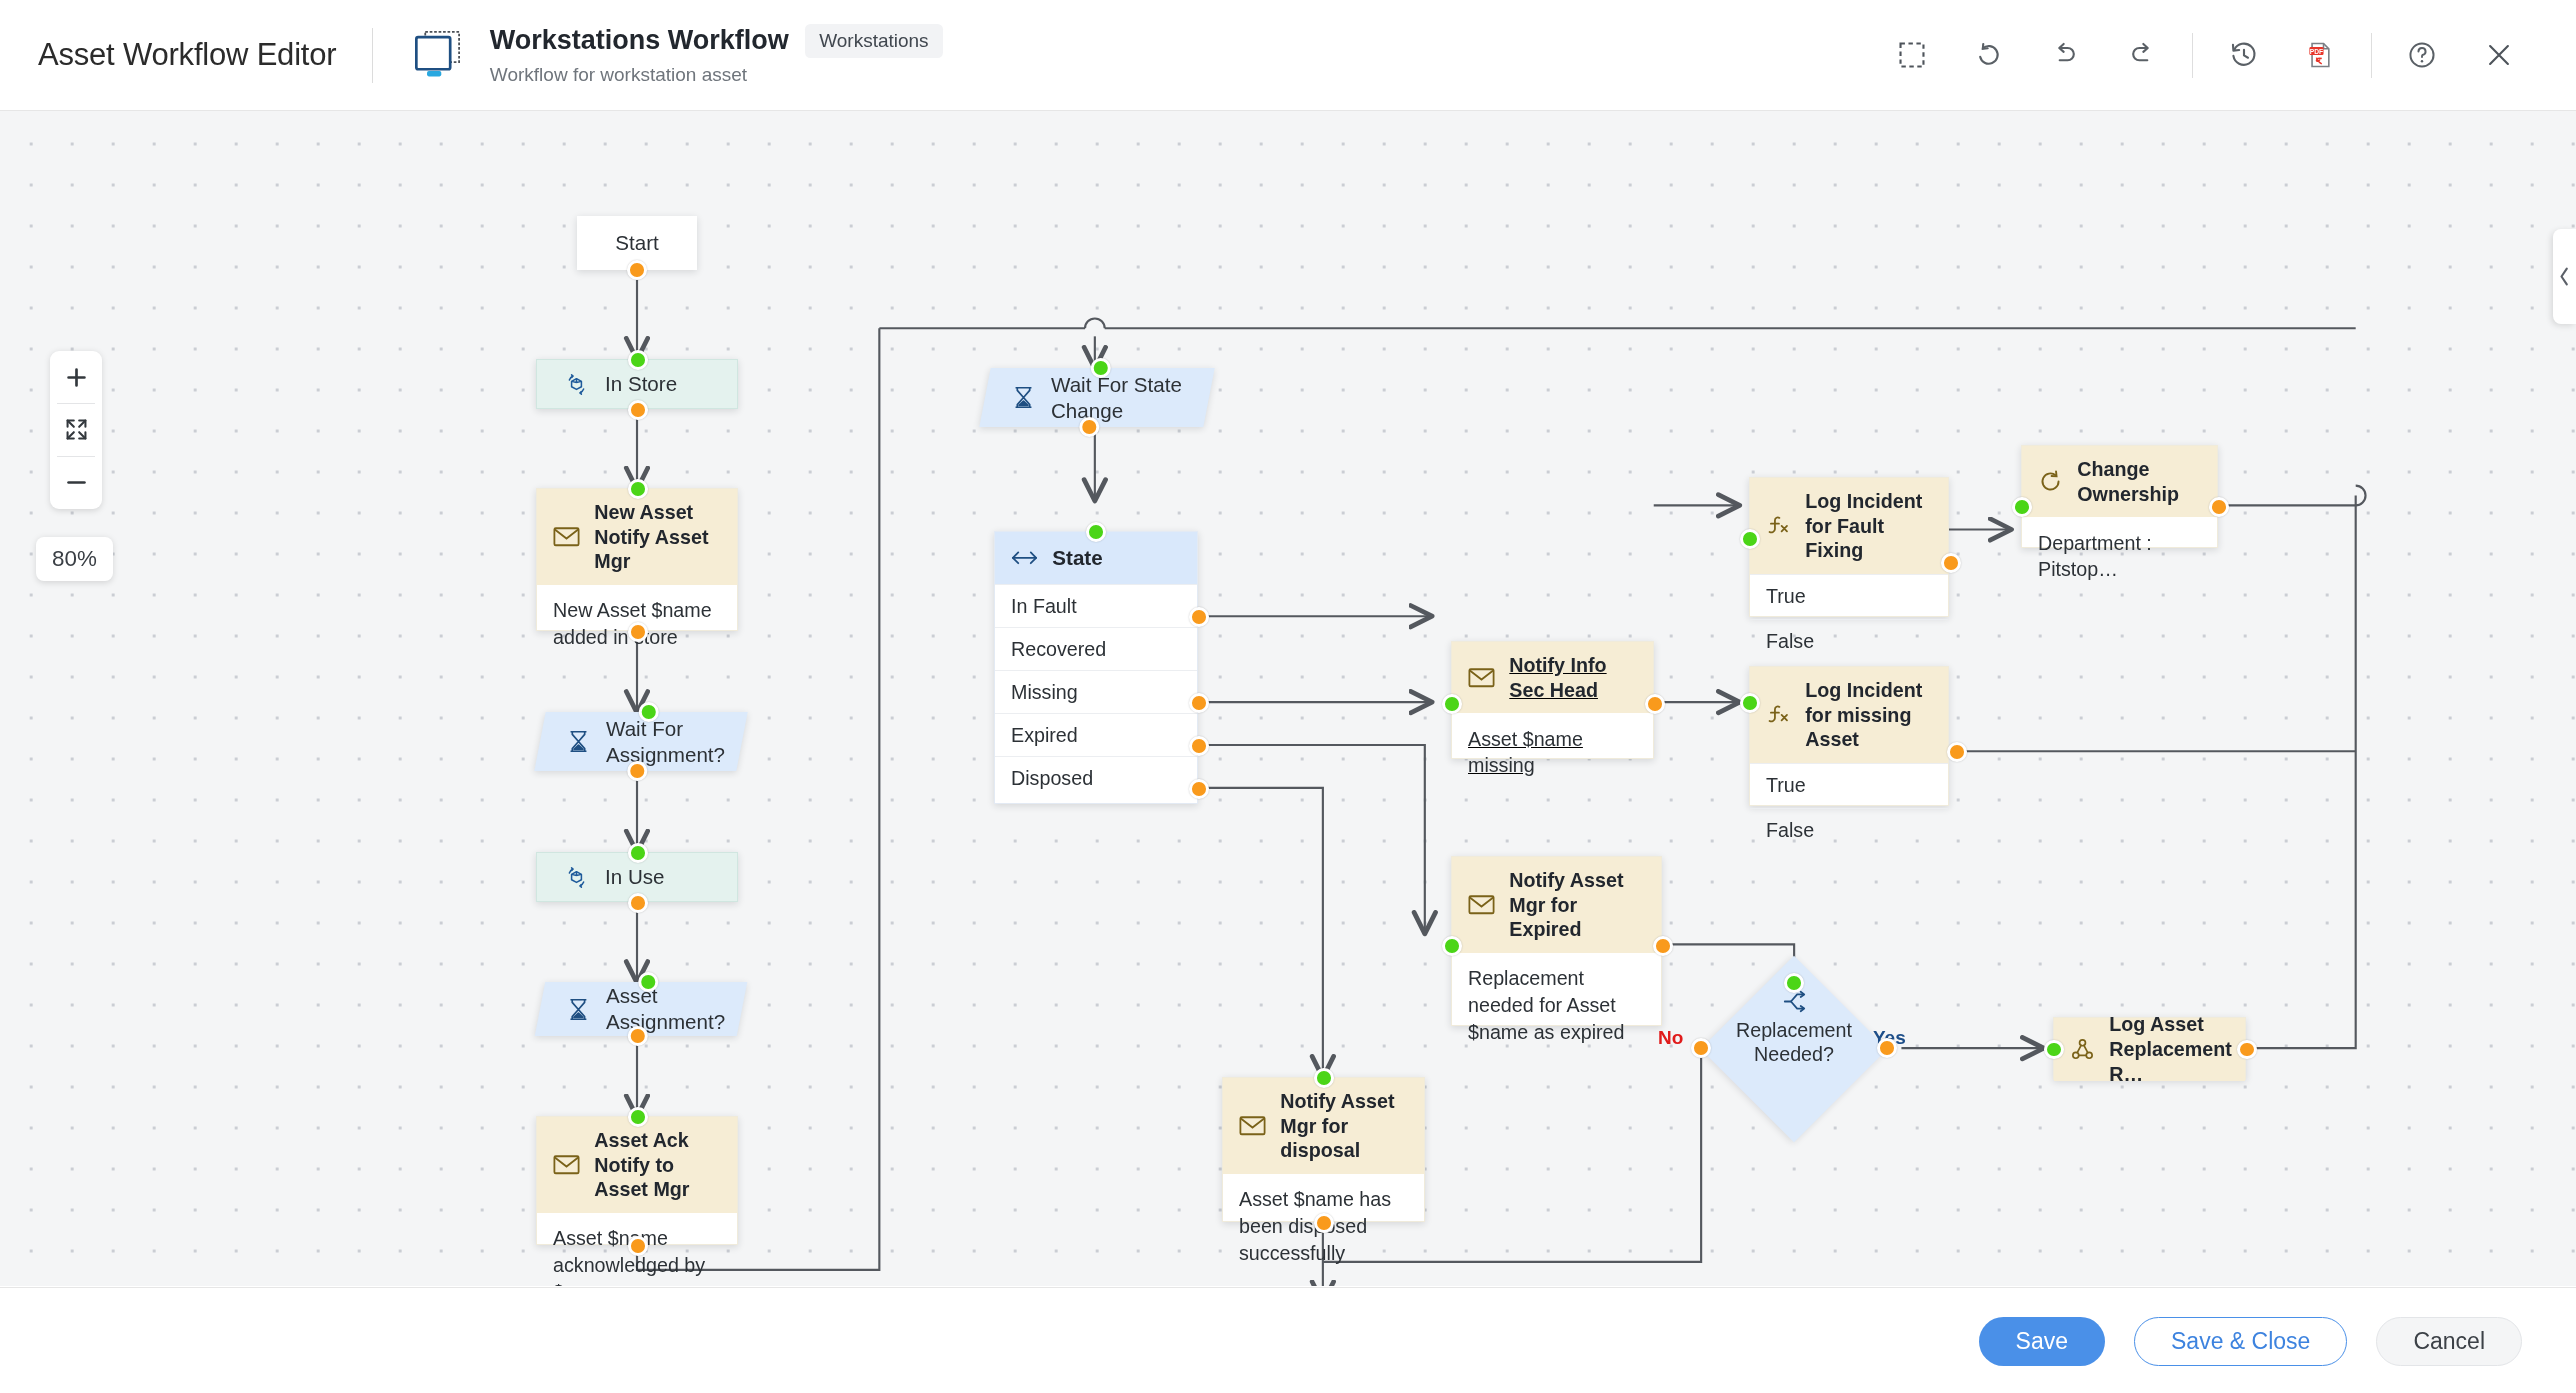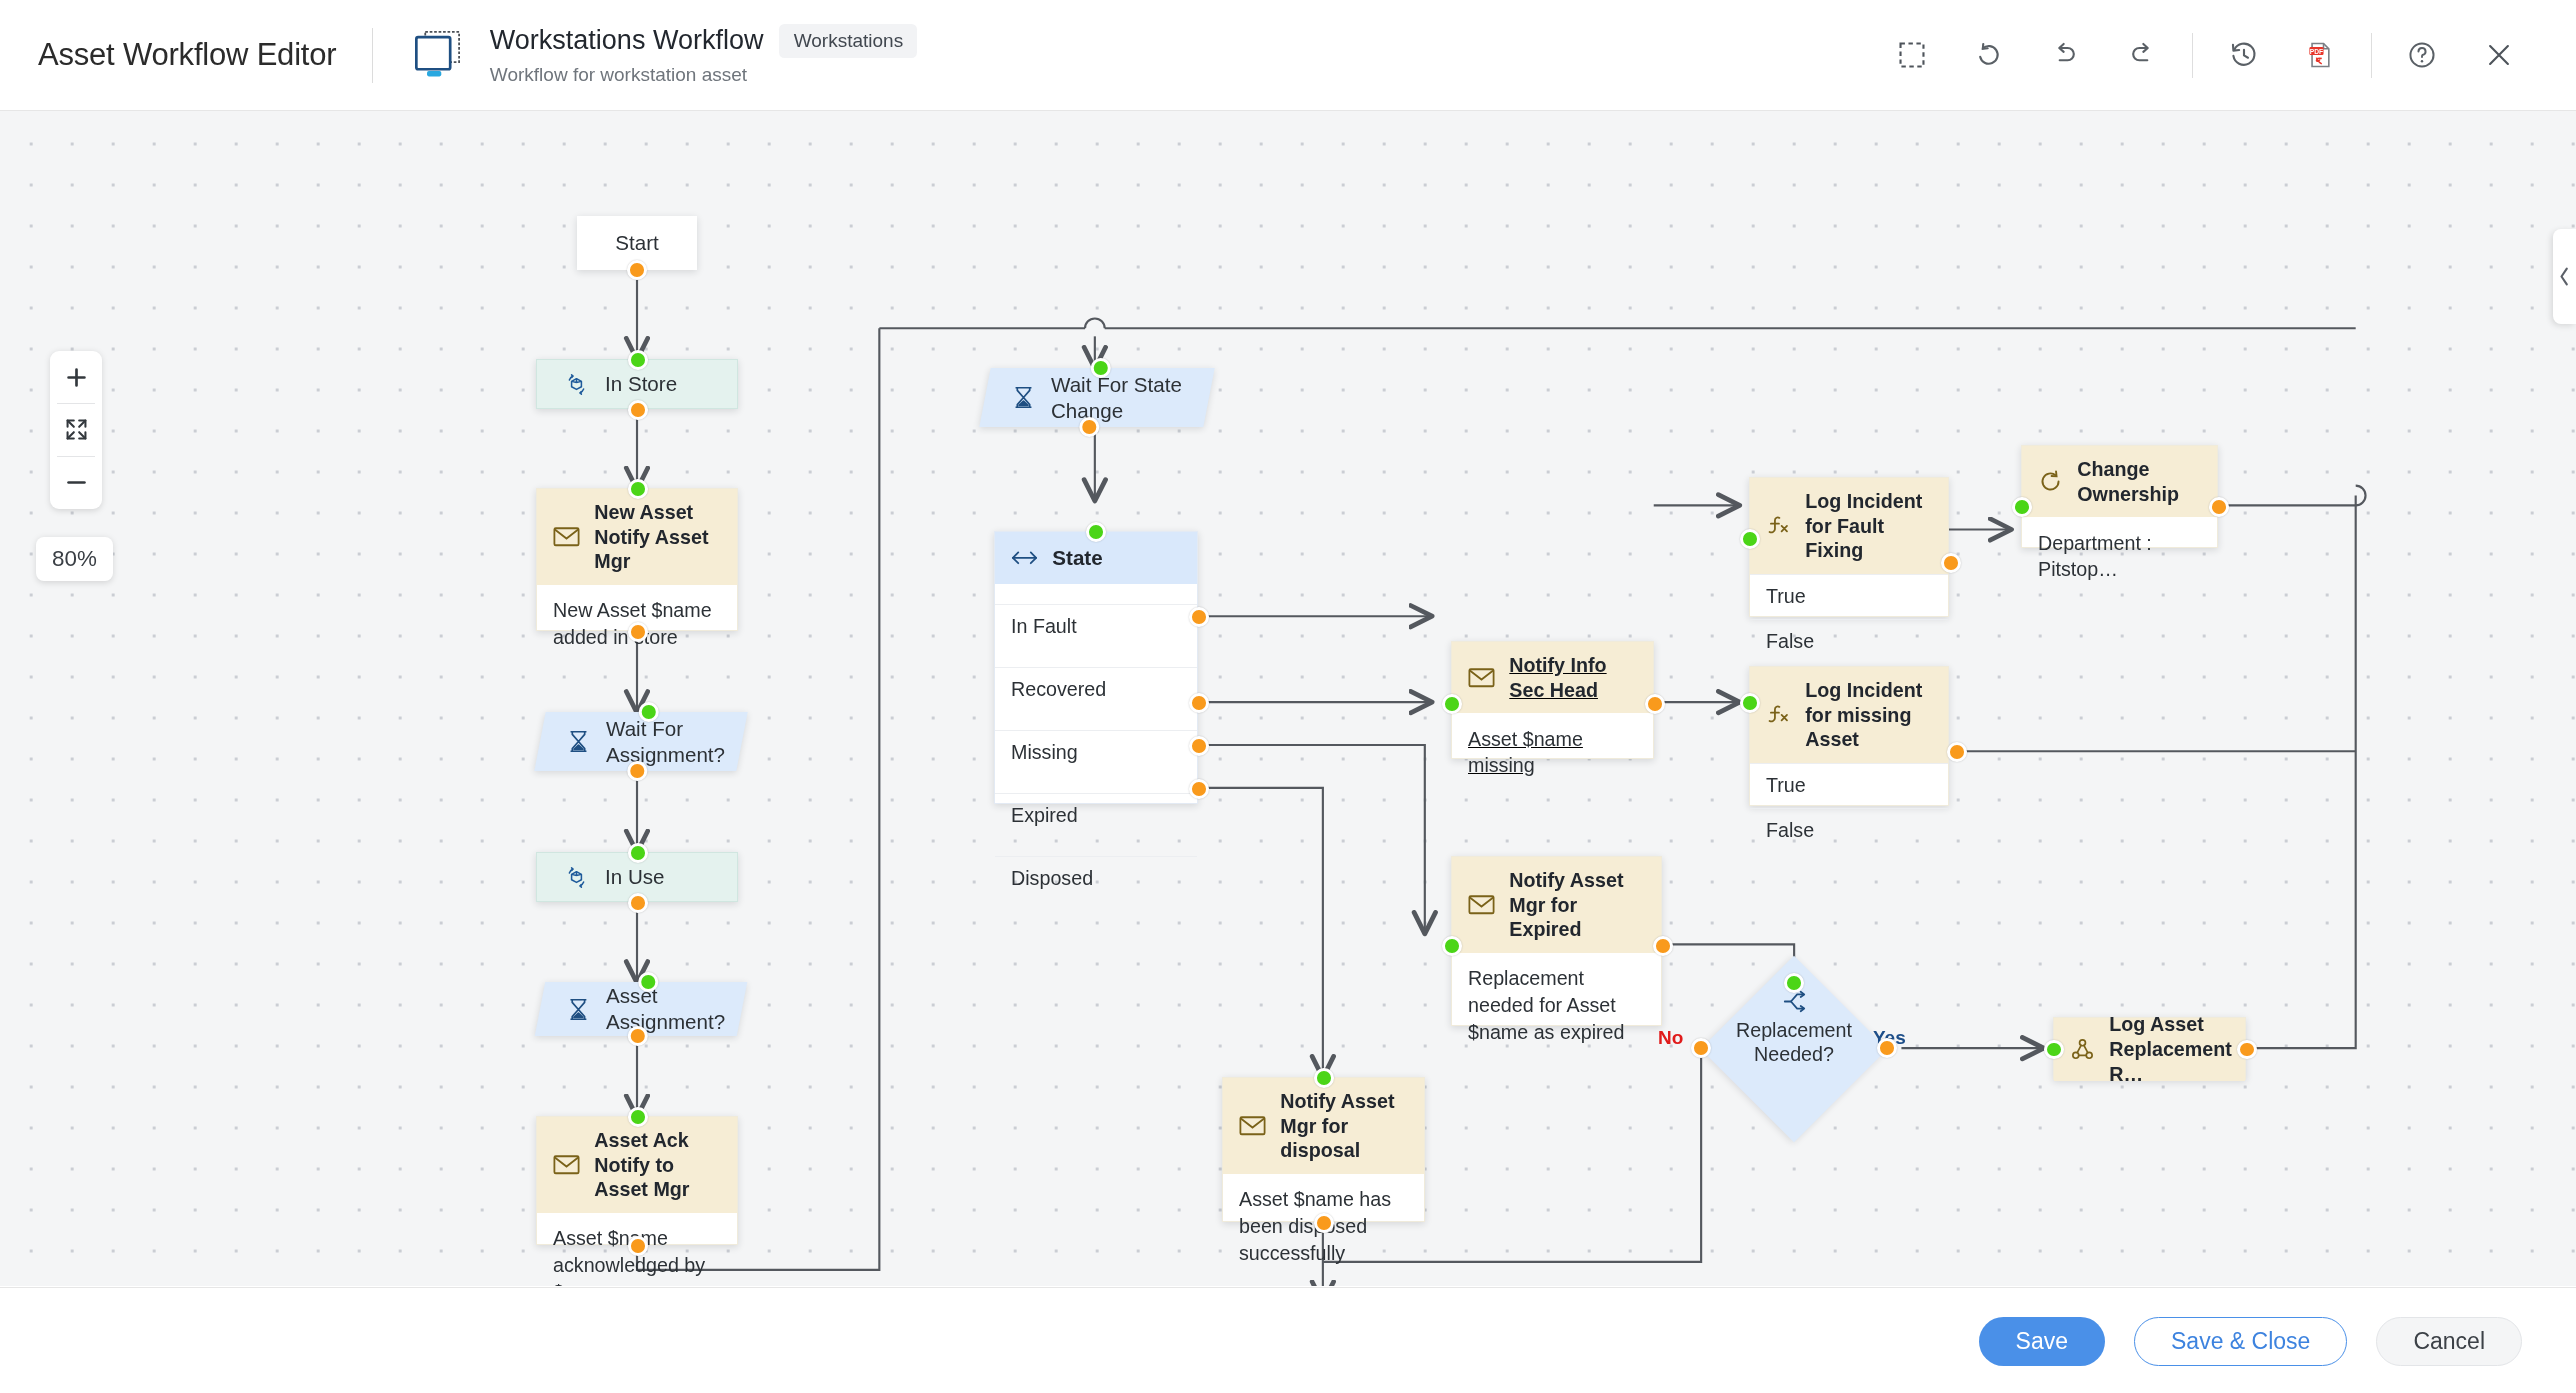--- a/index.html
+++ b/index.html
@@ -19,21 +19,21 @@
     display:flex; align-items:center;
   }
   .app-title {
     font-size:31px; color:#2b2b2b; font-weight:400;
     margin-left:38px; letter-spacing:-0.2px; white-space:nowrap;
   }
   .hdr-div { width:0.9px; height:55px; background:#dcdcdc; margin-left:36px; }
   .wf-icon { margin-left:38px; width:57px; height:54px; position:relative; }
   .wf-title-block { margin-left:21.5px; display:flex; flex-direction:column; justify-content:center; }
   .wf-title-row { display:flex; align-items:center; gap:16px; }
-  .wf-name { font-size:27px; font-weight:400; color:#22272e; white-space:nowrap; }
+  .wf-name { font-size:27px; font-weight:700; color:#22272e; white-space:nowrap; }
   .wf-chip {
     background:#f2f3f5; color:#41474f; font-size:19px;
     padding:6.3px 14.3px; border-radius:5.4px; white-space:nowrap;
   }
   .wf-sub { font-size:19px; color:#6f757c; margin-top:6.3px; white-space:nowrap; }
 
   .hdr-tools {
     margin-left:auto; display:flex; align-items:center; gap:0; padding-right:39px;
   }
   .tool {
@@ -113,21 +113,21 @@
   .card-body { padding:12.5px 16px; font-size:19.7px; color:#2c3136; line-height:1.35; }
   
   .n-table { background:#fff; border:0.9px solid #e3eaf4; }
   .table-head {
     background:#d9e8fb; display:flex; align-items:center; gap:14.3px;
     padding:10.7px 14.3px 10.7px 16px; height:52px;
   }
   .table-head .lbl { font-size:20.6px; color:#22272e; font-weight:700; }
   .table-row {
     padding:0 16px; height:43px; display:flex; align-items:center;
-    font-size:19.7px; color:#2c3136; border-top:0.9px solid #eceef1;margin-top:20px;
+    font-size:19.7px; color:#2c3136; border-top:0.9px solid #eceef1;
   }
   .table-row:first-of-type { border-top:none; }
   
   .fx-row {
     padding:0 16px; height:45px; display:flex; align-items:center;
     font-size:19.7px; color:#2c3136; border-top:0.9px solid #eceef1;
   }
   
   .n-diamond { width:132px; height:132px; }
   .diamond-shape {

